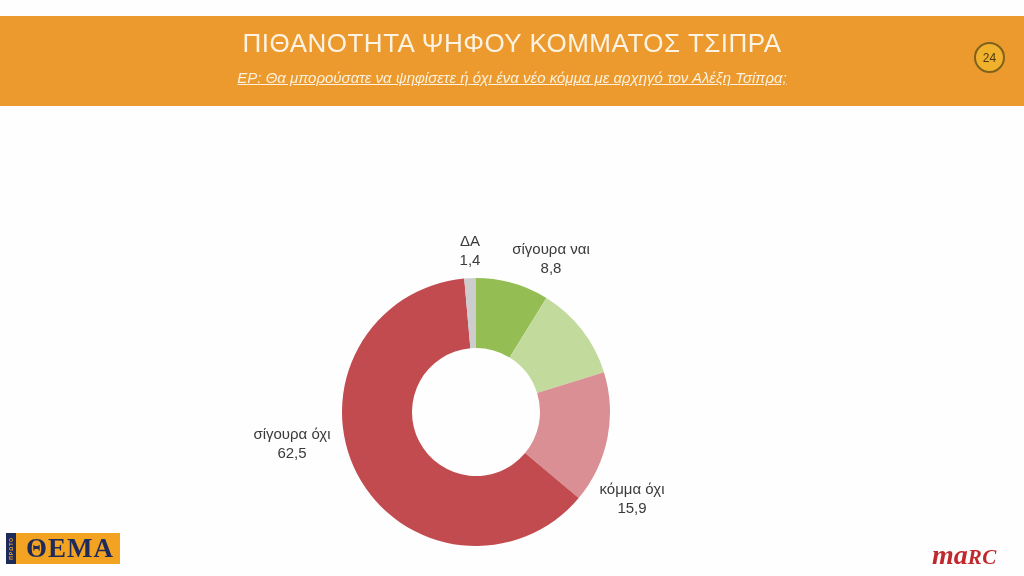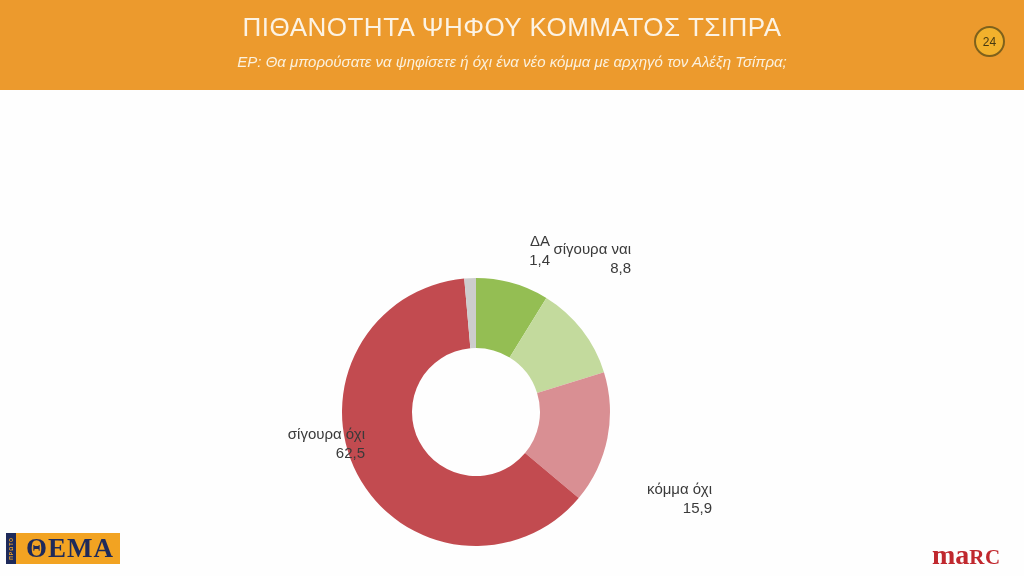--- a/index.html
+++ b/index.html
@@ -5,54 +5,54 @@
   * { margin: 0; padding: 0; box-sizing: border-box; }
   html, body { width: 1024px; height: 576px; }
   body {
     font-family: "Liberation Sans", sans-serif;
     background: #FEFEFE;
     position: relative;
     overflow: hidden;
   }
   
   .header {
-    position: absolute; left: 0; top: 0; width: 1024px; height: 90px;
+    position: absolute; left: 0; top: 16px; width: 1024px; height: 90px;
     background: #EC9A2D;
     display: flex; flex-direction: column; align-items: center;
     color: #FDF6EA;
   }
   .header-title {
     margin-top: 12px;
     font-size: 26px; font-weight: 400; letter-spacing: 0.5px;
     color: #FCF3E4; text-align: center;
   }
   .header-subtitle {
     margin-top: 10px;
     font-size: 15px; font-style: italic; font-weight: 400;
-    color: #FBF1DE; text-align: center;
+    color: #FBF1DE; text-align: center; text-decoration: underline;
   }
   .page-badge {
     position: absolute; right: 19px; top: 26px;
     width: 31px; height: 31px; border-radius: 50%;
     background: #F2B12C; border: 2px solid #7E611C;
     display: flex; align-items: center; justify-content: center;
     font-size: 12px; color: #463A12; font-weight: 400; text-align: right;
   }
   
   .chart-area { position: absolute; left: 0; top: 90px; width: 1024px; height: 430px; }
   #donut-svg { position: absolute; left: 336px; top: 182px; width: 280px; height: 280px; }
   .slice-label {
-    position: absolute; width: 160px; text-align: right;
+    position: absolute; width: 160px; text-align: center;
     font-size: 15px; line-height: 19px; color: #3A3A3A;
   }
   .lbl-da          { left: 390px; top: 141px; }
   .lbl-sigoura-nai { left: 471px; top: 149px; }
   .lbl-mallon-nai  { left: 553px; top: 201px; }
   .lbl-mallon-oxi  { left: 552px; top: 389px; }
-  .lbl-sigoura-oxi { left: 205px; top: 334px; }
+  .lbl-sigoura-oxi { left: 212px; top: 334px; }
   
   .thema-logo {
     position: absolute; left: 6px; top: 533px; height: 31px;
     background: #F2A322; display: flex; align-items: stretch;
     padding-right: 6px;
   }
   .thema-strip {
     width: 10px; background: #1E2A5A;
     display: flex; align-items: center; justify-content: center;
     overflow: hidden;
@@ -62,21 +62,21 @@
     font-size: 5px; letter-spacing: 1px; color: #F2A322; font-weight: bold;
   }
   .thema-main {
     font-family: "Liberation Serif", serif;
     font-weight: bold; font-size: 27px; line-height: 31px;
     color: #1E2A5A; letter-spacing: 1px; padding-left: 10px;
   }
   .marc-logo {
     position: absolute; left: 932px; top: 539px;
     font-family: "Liberation Serif", serif;
-    font-weight: bold; color: #C0282E;
+    font-style: italic; font-weight: bold; color: #C0282E;
     white-space: nowrap;
   }
   .marc-ma { font-size: 28px; }
   .marc-rc { font-size: 21px; letter-spacing: 0.5px; }
 </style>
 </head>
 <body>
 
 <div class="header">
   <div class="header-title">ΠΙΘΑΝΟΤΗΤΑ ΨΗΦΟΥ ΚΟΜΜΑΤΟΣ ΤΣΙΠΡΑ</div>

